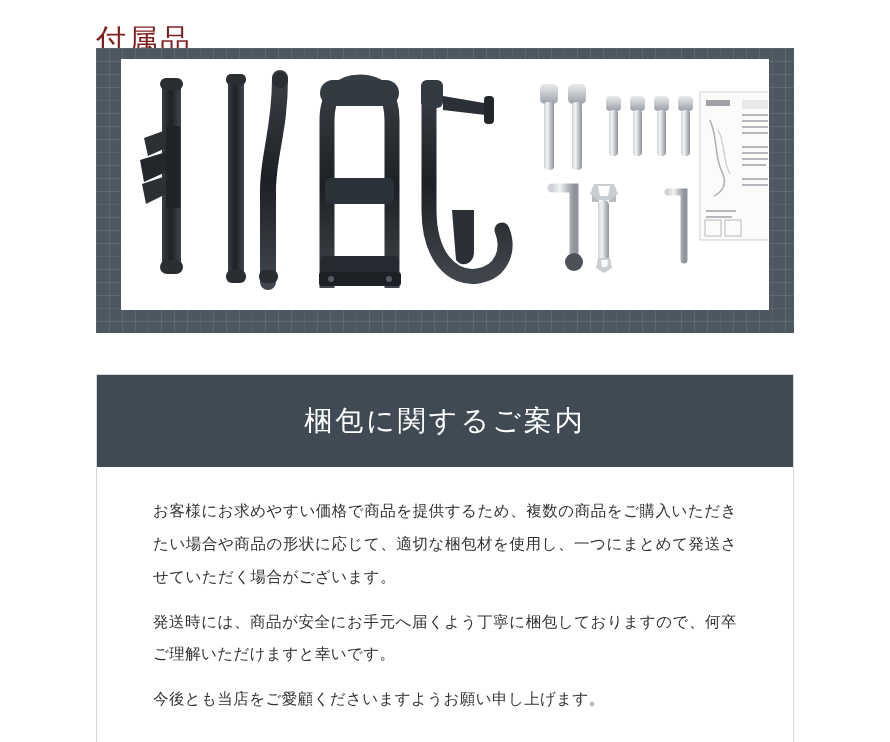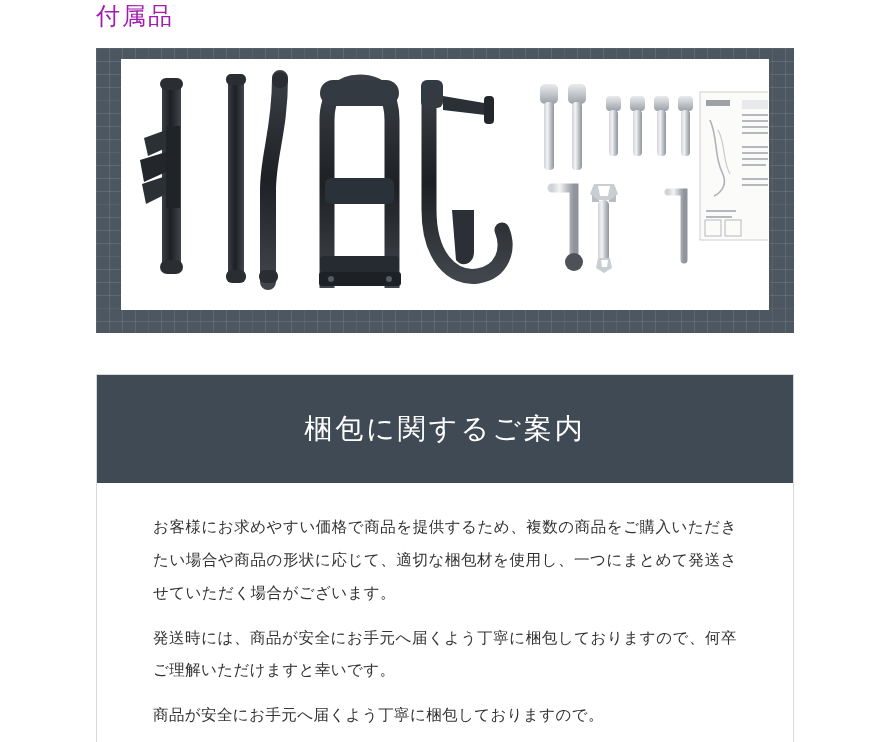--- a/index.html
+++ b/index.html
@@ -13,24 +13,24 @@
     font-family: "Liberation Sans", sans-serif;
     color: #2e2e2e;
     overflow: hidden;
     position: relative;
   }
 
   
   .section-title {
     position: absolute;
     left: 96px;
-    top: 0;
-    font-size: 24px;
+    top: 20px;
+    font-size: 30px;
     letter-spacing: 2px;
-    color: #a21caf;
+    color: #7f1d1d;
     font-weight: 400;
   }
 
   
   .photo-panel {
     position: absolute;
     left: 96px;
     top: 48px;
     width: 698px;
     height: 285px;
@@ -65,21 +65,21 @@
     left: 96px;
     top: 374px;
     width: 698px;
     border: 1px solid #d6d9dc;
     background: #ffffff;
     box-sizing: border-box;
   }
   .notice-header {
     background: #3f4a55;
     color: #ffffff;
-    height: 108px;
+    height: 92px;
     display: flex;
     align-items: center;
     justify-content: center;
     font-size: 28px;
     letter-spacing: 3px;
   }
   .notice-body {
     padding: 28px 56px 34px 56px;
   }
   .notice-body p {
@@ -232,15 +232,15 @@
     </svg>
 
   </div>
 </div>
 
 <div class="notice-card">
   <div class="notice-header">梱包に関するご案内</div>
   <div class="notice-body">
     <p>お客様にお求めやすい価格で商品を提供するため、複数の商品をご購入いただきたい場合や商品の形状に応じて、適切な梱包材を使用し、一つにまとめて発送させていただく場合がございます。</p>
     <p>発送時には、商品が安全にお手元へ届くよう丁寧に梱包しておりますので、何卒ご理解いただけますと幸いです。</p>
-    <p>商品が安全にお手元へ届くよう丁寧に梱包しておりますので。</p>
+    <p>今後とも当店をご愛顧くださいますようお願い申し上げます。</p>
   </div>
 </div>
 
 </body></html>

